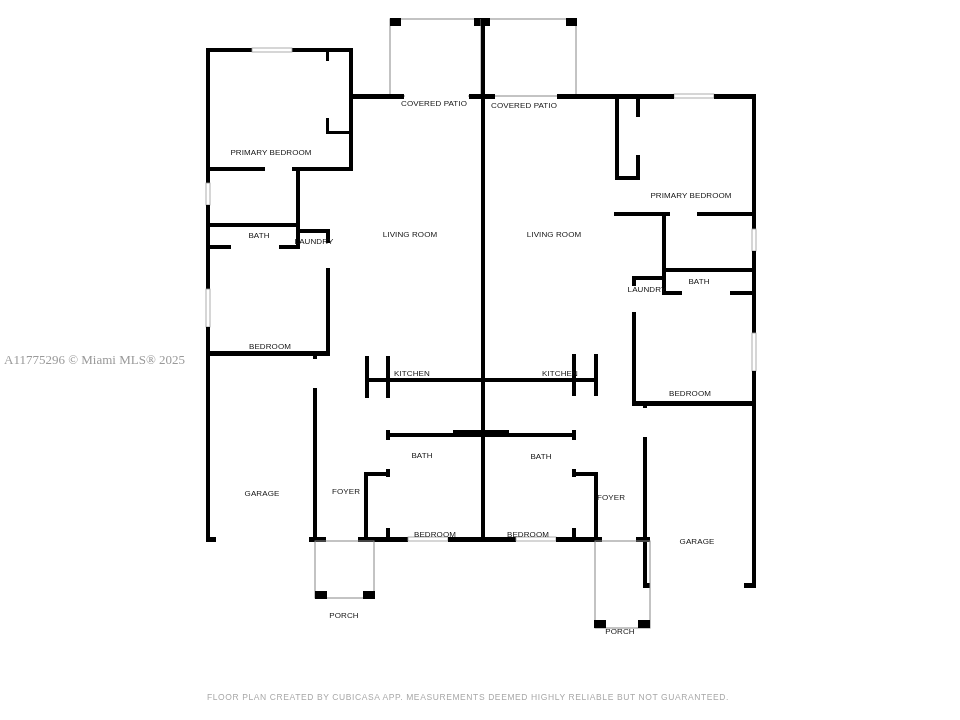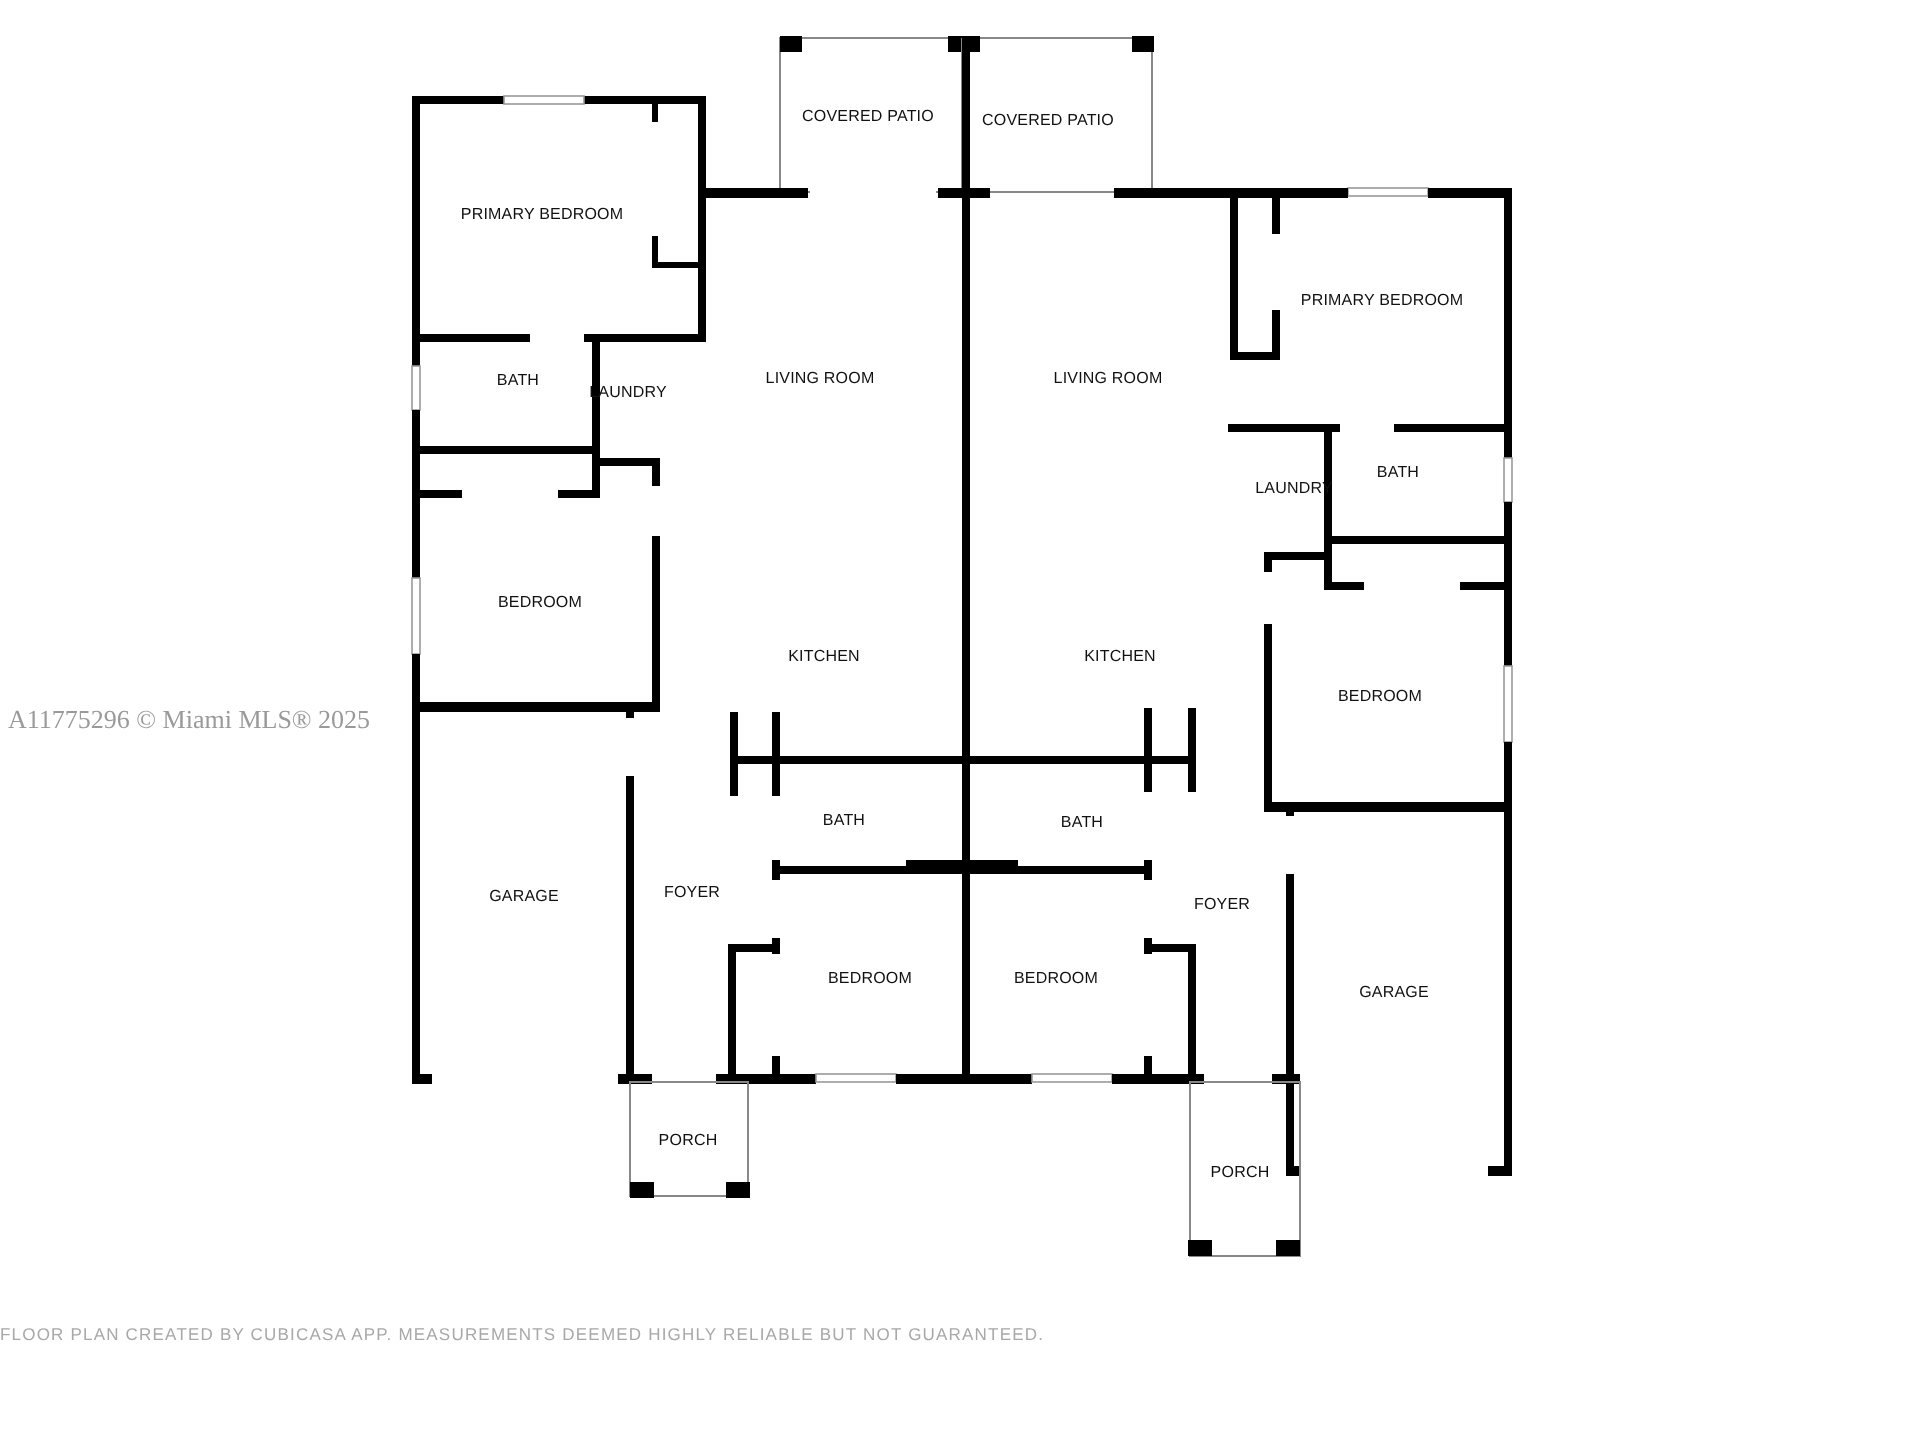--- a/index.html
+++ b/index.html
@@ -2,23 +2,23 @@
 <html><head>
 <meta charset="utf-8">
 <style>
   html, body { margin: 0; padding: 0; background: #ffffff; }
   body { width: 960px; height: 720px; position: relative; overflow: hidden; font-family: "Liberation Sans", sans-serif; }
   #plan { position: absolute; left: 0; top: 0; width: 960px; height: 720px; }
   .wall { fill: #000; }
   .thin { stroke: #888; stroke-width: 1; fill: none; }
   .win { fill: #fff; stroke: #999; stroke-width: 0.8; }
   .opening { fill: #fff; }
-  .room-label { position: absolute; font-size: 8px; color: #111; white-space: nowrap; transform: translate(-50%, -50%); letter-spacing: 0.1px; }
+  .room-label { position: absolute; font-size: 8px; color: #111; white-space: nowrap; transform: translate(-50%, -50%); letter-spacing: 0.1px; margin-top: 45px; }
   .watermark { position: absolute; left: 4px; top: 352px; font-size: 13px; color: #9a9a9a; white-space: nowrap; font-family: Liberation Serif, serif; }
-  .footer { position: absolute; left: 0; width: 936px; top: 662px; font-size: 8.5px; color: #a8a8a8; letter-spacing: 0.6px; }
+  .footer { position: absolute; left: 0; width: 936px; top: 692px; text-align: center; font-size: 8.5px; color: #a8a8a8; letter-spacing: 0.6px; }
 </style>
 </head>
 <body>
 
 <svg id="plan" viewBox="0 0 960 720" xmlns="http://www.w3.org/2000/svg">
 
   <g>
     <rect class="thin" x="390" y="19" width="186" height="77"></rect>
     <rect class="wall" x="390" y="18" width="11" height="8"></rect>
     <rect class="wall" x="474" y="18" width="16" height="8"></rect>

